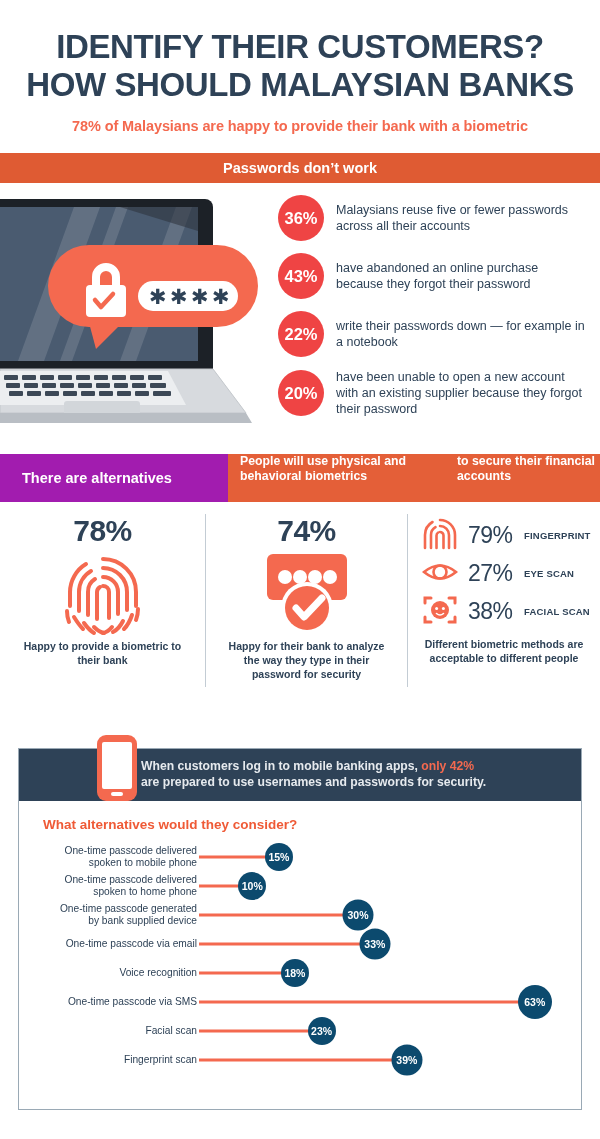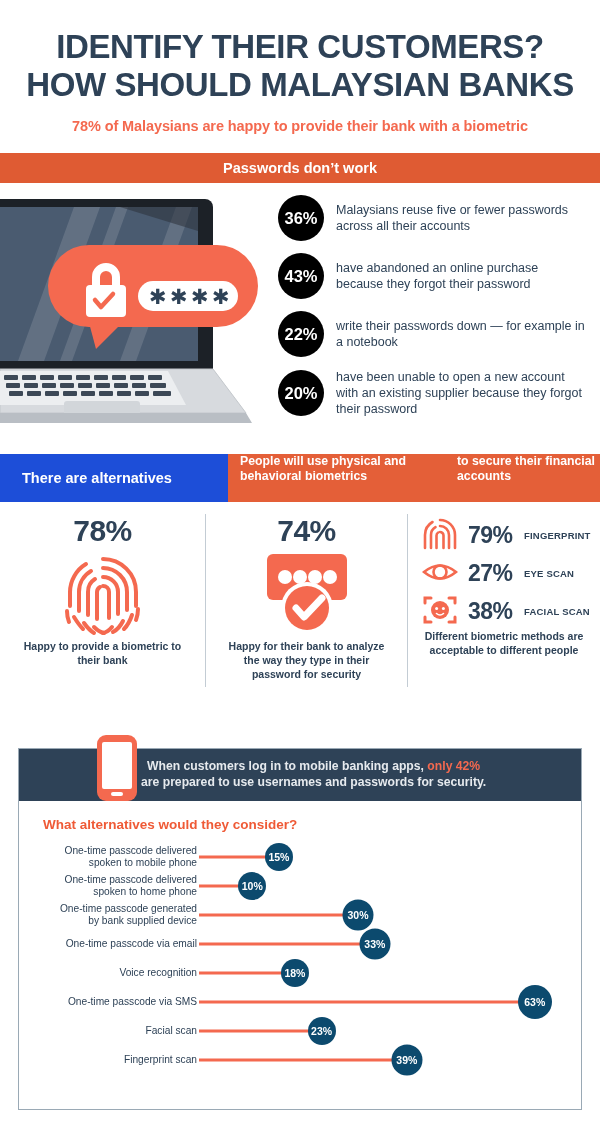--- a/index.html
+++ b/index.html
@@ -32,32 +32,32 @@
 
   
   .pw-section { position: relative; height: 265px; }
 
   .laptop { position: absolute; left: 0; top: 8px; width: 252px; height: 250px; }
 
   .stats { position: absolute; left: 278px; top: 12px; width: 310px; }
   .stat-row { display: flex; align-items: center; margin-bottom: 12px; min-height: 46px; }
   .stat-badge {
     flex: 0 0 auto; width: 46px; height: 46px; border-radius: 50%;
-    background: #000000; color: #fff; font-size: 16.5px; font-weight: bold;
+    background: #ef4444; color: #fff; font-size: 16.5px; font-weight: bold;
     display: flex; align-items: center; justify-content: center;
   }
   .stat-text {
     margin-left: 12px; color: #2e4257; font-size: 12.5px;
     line-height: 1.28; font-weight: normal;
   }
 
   
   .alt-banner { display: flex; width: 600px; height: 48px; margin-top: 6px; }
   .alt-left {
-    width: 228px; background: #1d4ed8; color: #fff;
+    width: 228px; background: #a21caf; color: #fff;
     display: flex; align-items: center; padding-left: 22px;
     font-size: 14.5px; font-weight: bold;
   }
   .alt-right {
     flex: 1; background: #e45f38; color: #fff;
     display: flex; flex-direction: row; justify-content: center;
     padding-left: 12px; font-size: 12.3px; font-weight: bold; line-height: 1.24;
   }
 
   
@@ -72,35 +72,35 @@
   }
   .bio-icon-wrap { display: flex; justify-content: center; align-items: center; height: 92px; }
   .bio-cap {
     text-align: center; color: #2e4257; font-size: 10.5px;
     line-height: 1.3; font-weight: bold; padding: 0 14px;
   }
   .bio-rows { padding: 2px 0 0 14px; }
   .bio-row { display: flex; align-items: center; height: 38px; }
   .bio-row .ico { width: 40px; height: 36px; flex: 0 0 auto; }
   .bio-row .pct {
-    color: #2e4257; font-size: 23px; font-weight: bold;
+    color: #2e4257; font-size: 23px; font-weight: normal;
     margin-left: 6px; width: 56px; letter-spacing: -0.5px;
   }
   .bio-row .lbl { color: #2e4257; font-size: 9.5px; font-weight: bold; letter-spacing: 0.2px; }
-  .bio-cap3 { text-align: center; color: #2e4257; font-size: 10.5px; line-height: 1.3; font-weight: bold; margin-top: 0; padding: 0 8px; }
+  .bio-cap3 { text-align: center; color: #2e4257; font-size: 10.5px; line-height: 1.3; font-weight: bold; margin-top: 8px; padding: 0 8px; }
 
   
   .card {
     position: absolute; left: 18px; top: 748px;
     width: 564px; height: 362px;
     border: 1px solid #9aa9b5; background: #fff;
   }
   .card-head {
     position: relative; height: 52px; background: #2e4257;
-    display: flex; align-items: center; text-align: center;
+    display: flex; align-items: center;
   }
   .card-head-text {
     margin-left: 122px; color: #e6eaee; font-size: 12.2px;
     line-height: 1.3; font-weight: bold;
   }
   .hl { color: #f4694f; }
   .phone-icon { position: absolute; left: 78px; top: -14px; width: 40px; height: 66px; }
   .card-q {
     color: #ef5a36; font-size: 13.5px; font-weight: bold;
     margin: 16px 0 0 24px;

